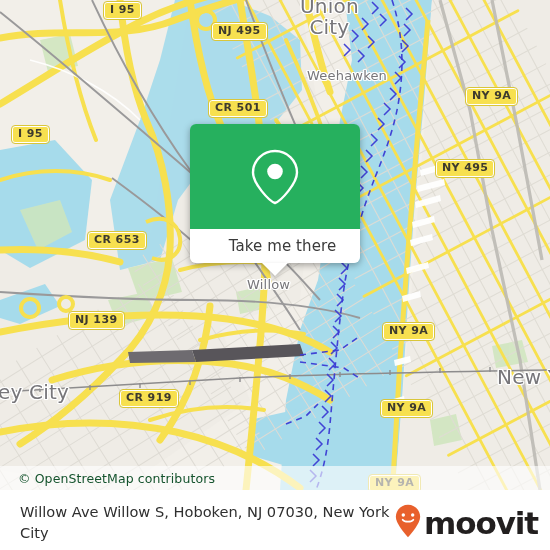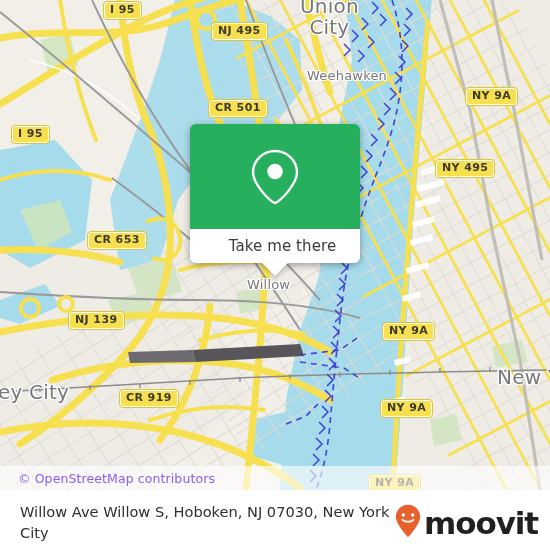--- a/index.html
+++ b/index.html
@@ -100,21 +100,21 @@
   .attribution {
     position: absolute;
     left: 0; top: 466px;
     width: 550px; height: 24px;
     background: rgba(255,255,255,.62);
     display: flex; align-items: center;
   }
   .attribution span {
     font-family: "DejaVu Sans", sans-serif;
     font-size: 12.5px;
-    color: #8b5cf6;
+    color: #14532d;
     padding-left: 18px;
     letter-spacing: .1px;
   }
 
   
   .footer {
     position: absolute;
     left: 0; top: 490px;
     width: 550px; height: 60px;
     background: #ffffff;

